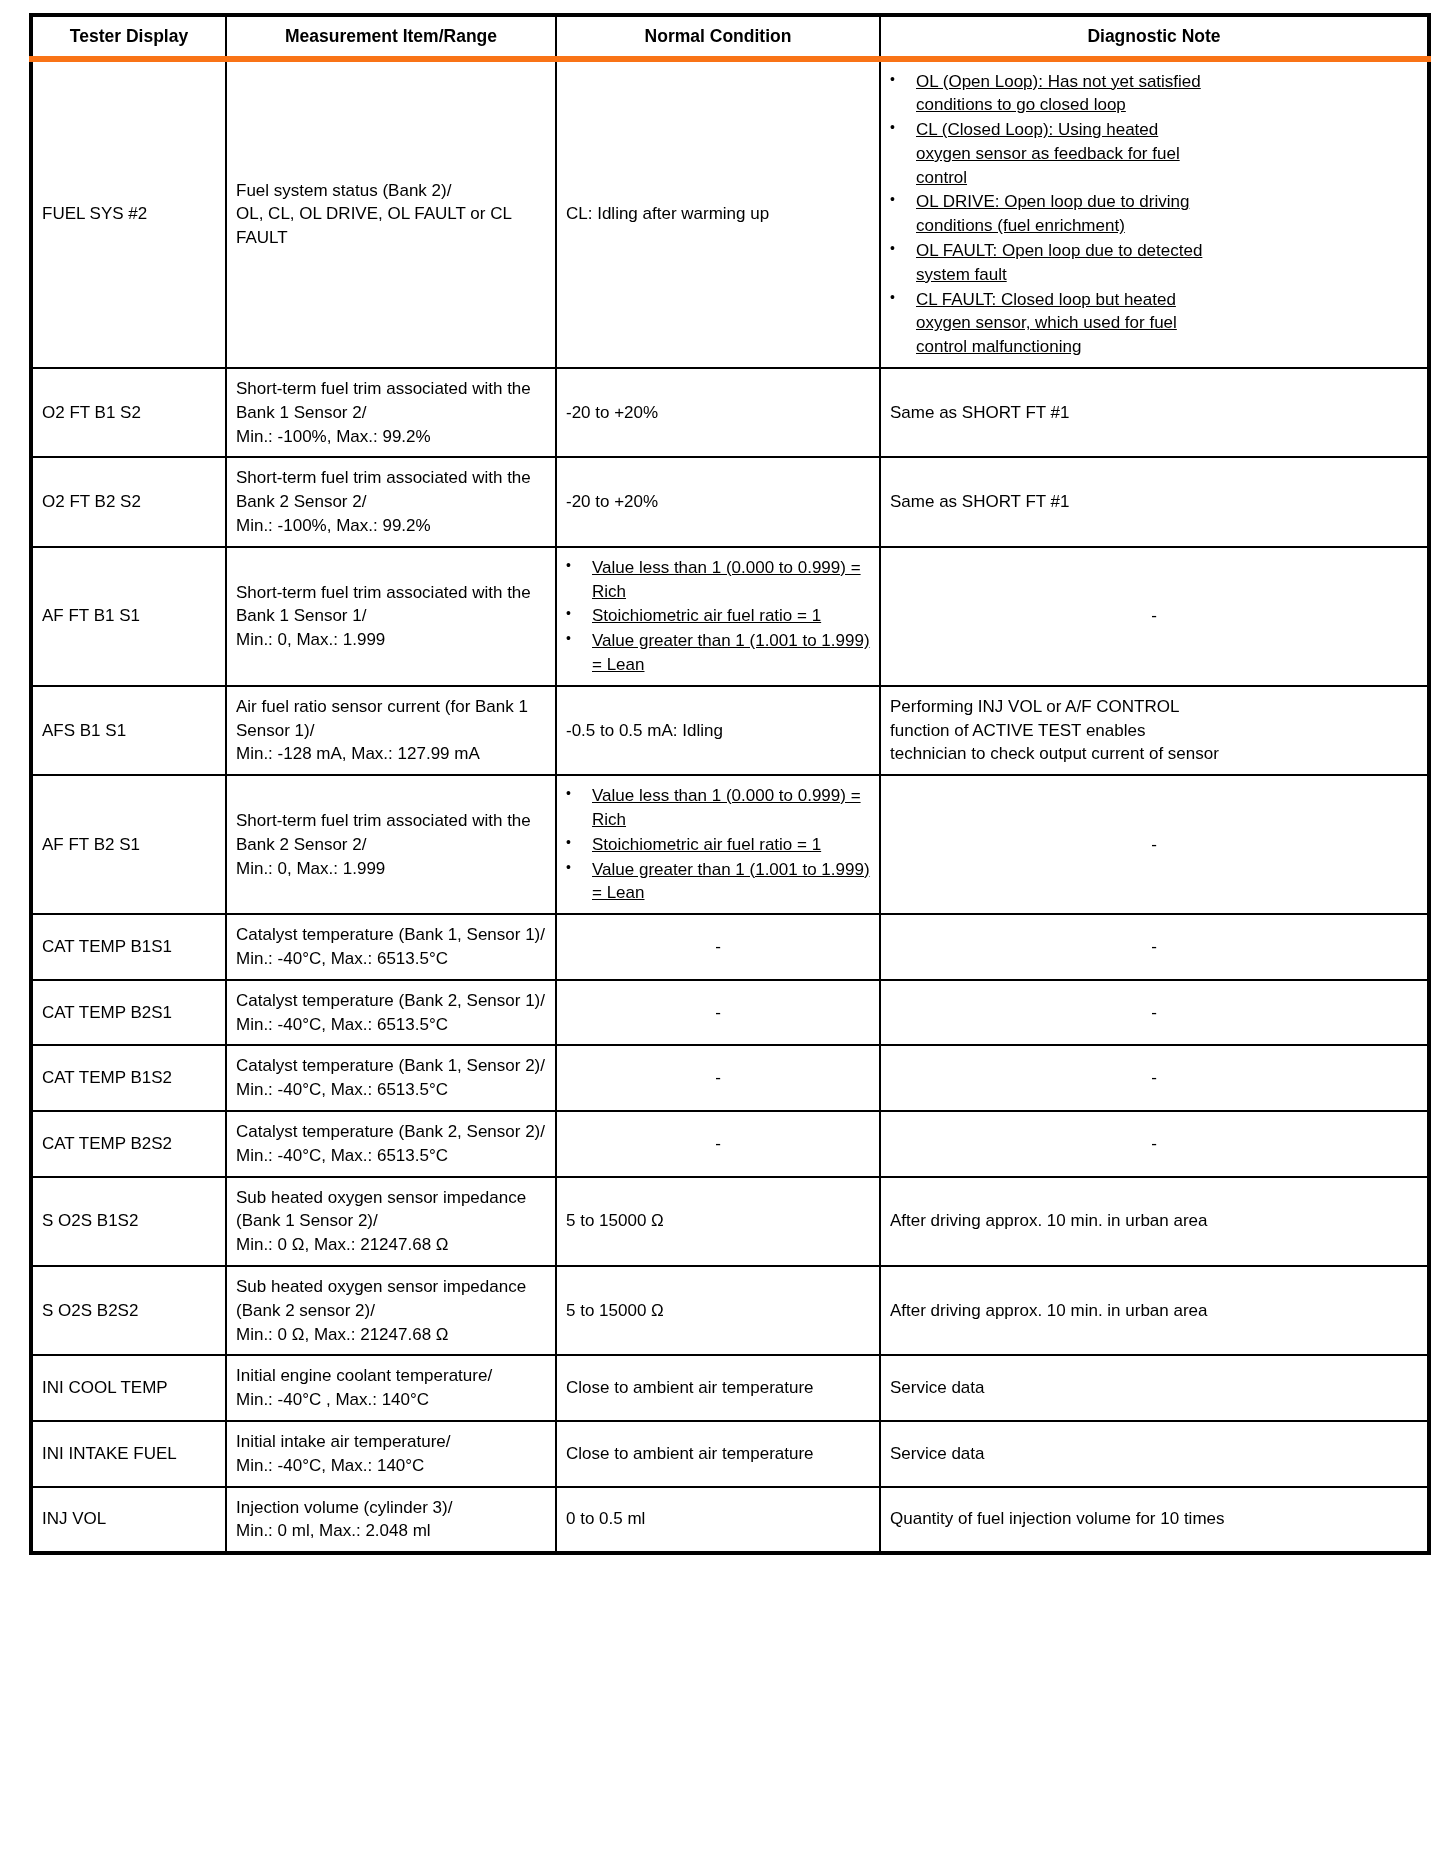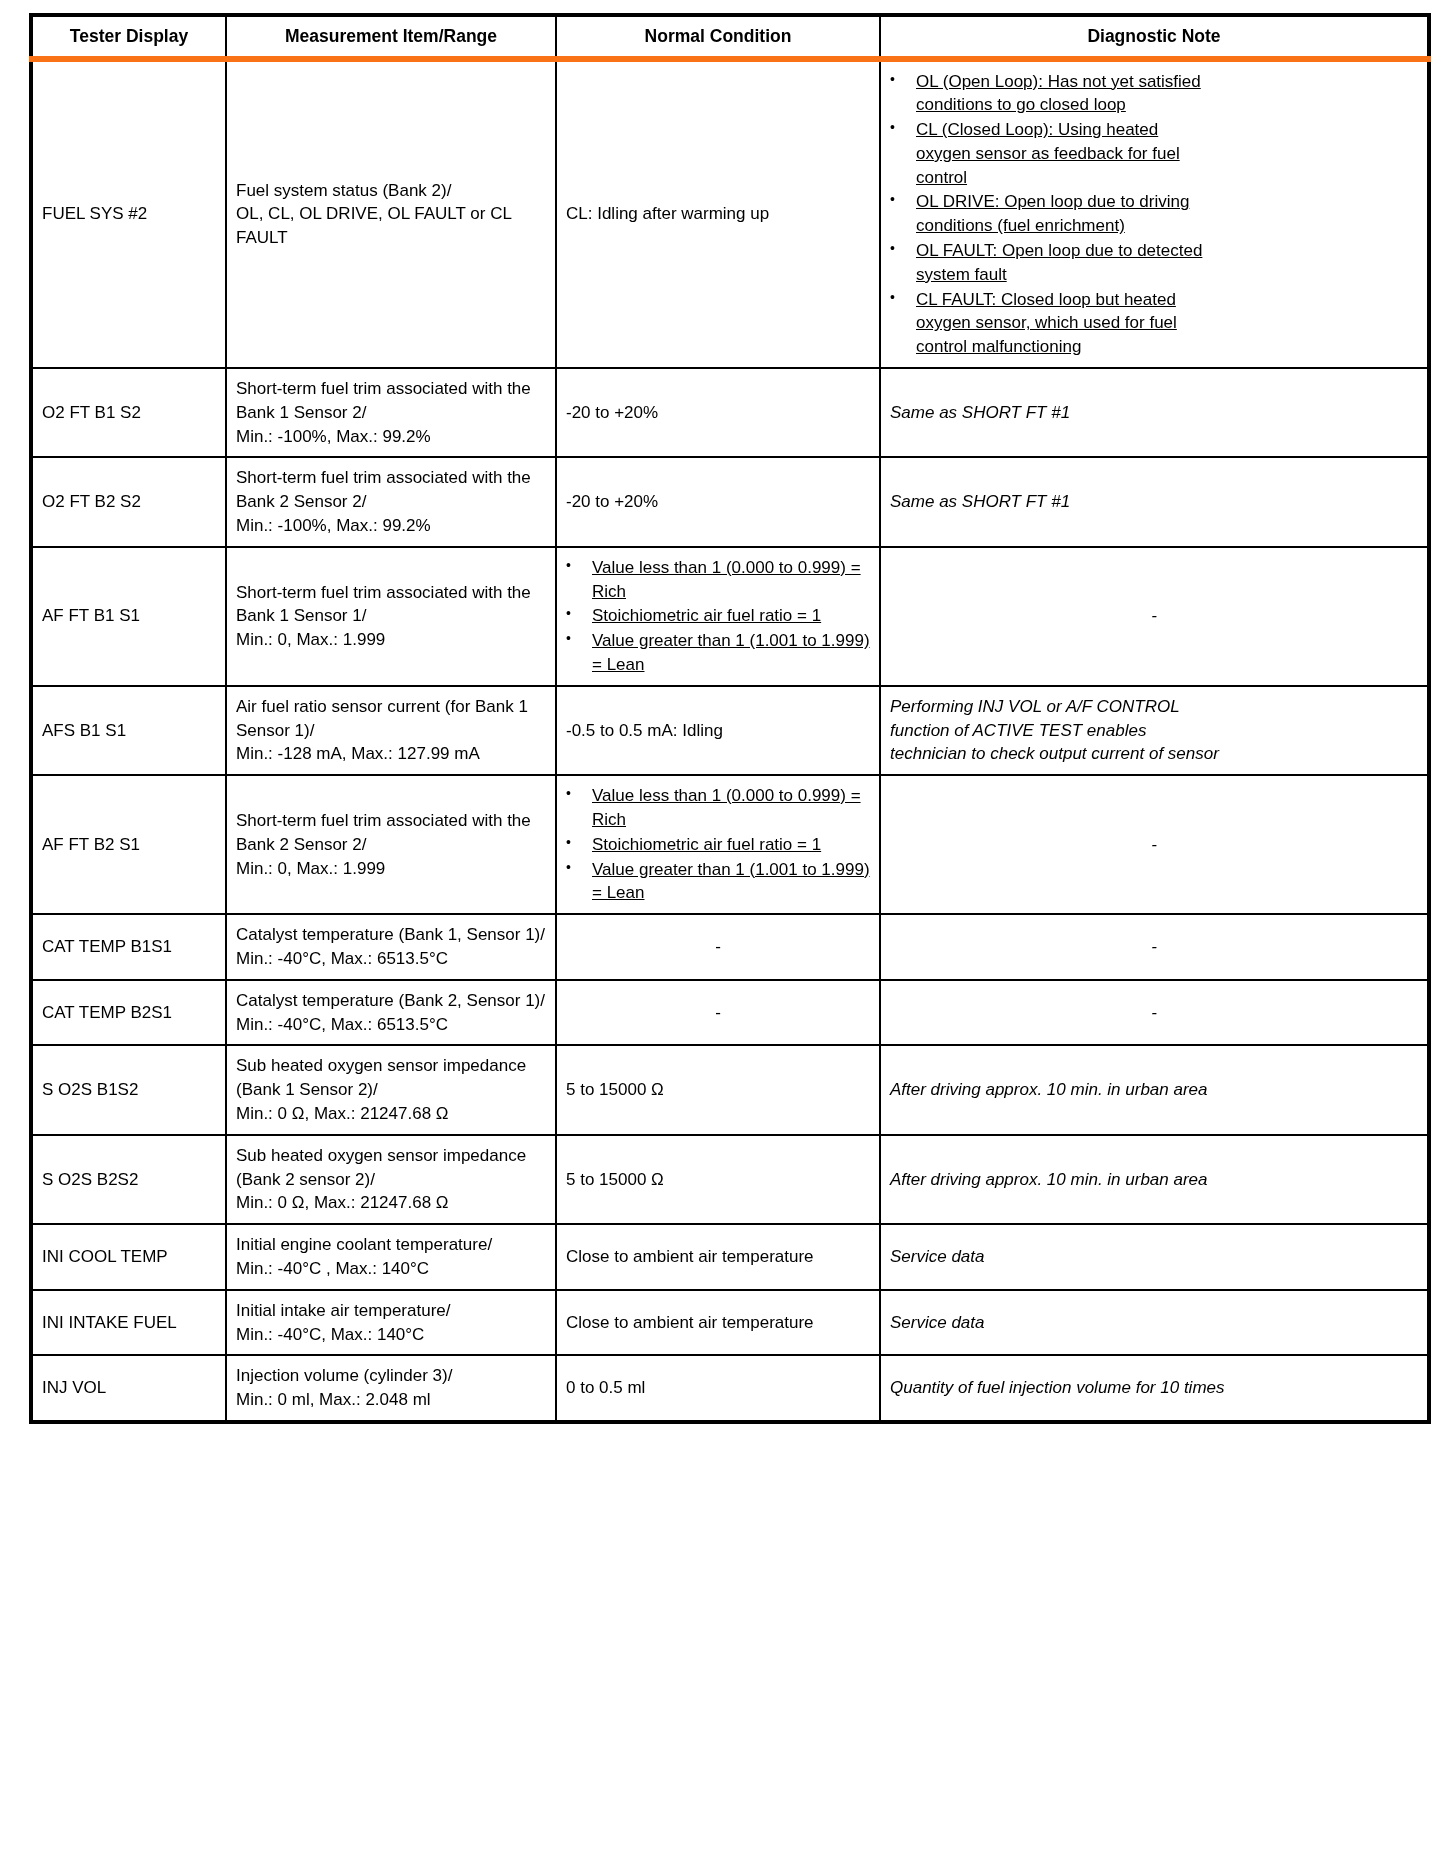--- a/index.html
+++ b/index.html
@@ -29,21 +29,21 @@
   }
   th {
     font-size:17.5px;
     font-weight:bold;
     text-align:center;
     border-bottom:6px solid #f97316;
     padding:7px 4px;
   }
   td.center { text-align:center; }
 
-  td.col-note .cell-text { max-width:335px;font-style:italic; }
+  td.col-note .cell-text { max-width:335px; }
   td.center  .cell-text { max-width:none; }
 
   .bullets { display:flex; flex-direction:column; gap:1px; }
   td.col-note .bullets { width:318px; }
   .bullet-item { display:flex; align-items:flex-start; }
   .bullet-dot { flex:0 0 14px; margin-right:12px; font-size:14px; line-height:inherit; }
   .bullet-text { flex:1;text-decoration:underline; }
 </style>
 </head>
 <body>
@@ -286,20 +286,66 @@
           </td>
           <td class="col-note center">
             <div class="cell-text">
               <div class="line">-</div>
             </div>
           </td>
         </tr>
         <tr>
           <td class="col-tester">
             <div class="cell-text">
+              <div class="line">CAT TEMP B1S2</div>
+            </div>
+          </td>
+          <td class="col-measure">
+            <div class="cell-text">
+              <div class="line">Catalyst temperature (Bank 1, Sensor 2)/</div>
+              <div class="line">Min.: -40°C, Max.: 6513.5°C</div>
+            </div>
+          </td>
+          <td class="col-normal center">
+            <div class="cell-text">
+              <div class="line">-</div>
+            </div>
+          </td>
+          <td class="col-note center">
+            <div class="cell-text">
+              <div class="line">-</div>
+            </div>
+          </td>
+        </tr>
+        <tr>
+          <td class="col-tester">
+            <div class="cell-text">
+              <div class="line">CAT TEMP B2S2</div>
+            </div>
+          </td>
+          <td class="col-measure">
+            <div class="cell-text">
+              <div class="line">Catalyst temperature (Bank 2, Sensor 2)/</div>
+              <div class="line">Min.: -40°C, Max.: 6513.5°C</div>
+            </div>
+          </td>
+          <td class="col-normal center">
+            <div class="cell-text">
+              <div class="line">-</div>
+            </div>
+          </td>
+          <td class="col-note center">
+            <div class="cell-text">
+              <div class="line">-</div>
+            </div>
+          </td>
+        </tr>
+        <tr>
+          <td class="col-tester">
+            <div class="cell-text">
               <div class="line">S O2S B1S2</div>
             </div>
           </td>
           <td class="col-measure">
             <div class="cell-text">
               <div class="line">Sub heated oxygen sensor impedance (Bank 1 Sensor 2)/</div>
               <div class="line">Min.: 0 Ω, Max.: 21247.68 Ω</div>
             </div>
           </td>
           <td class="col-normal">

